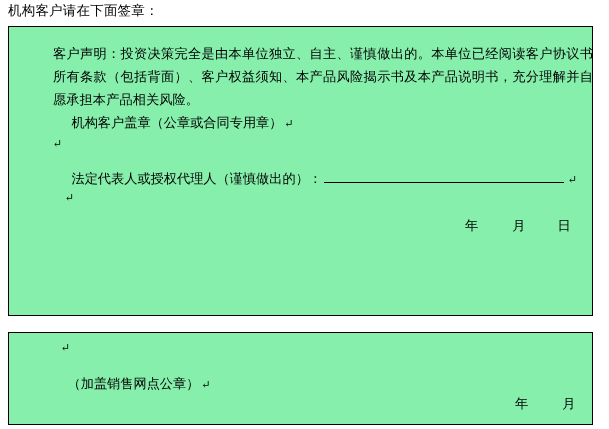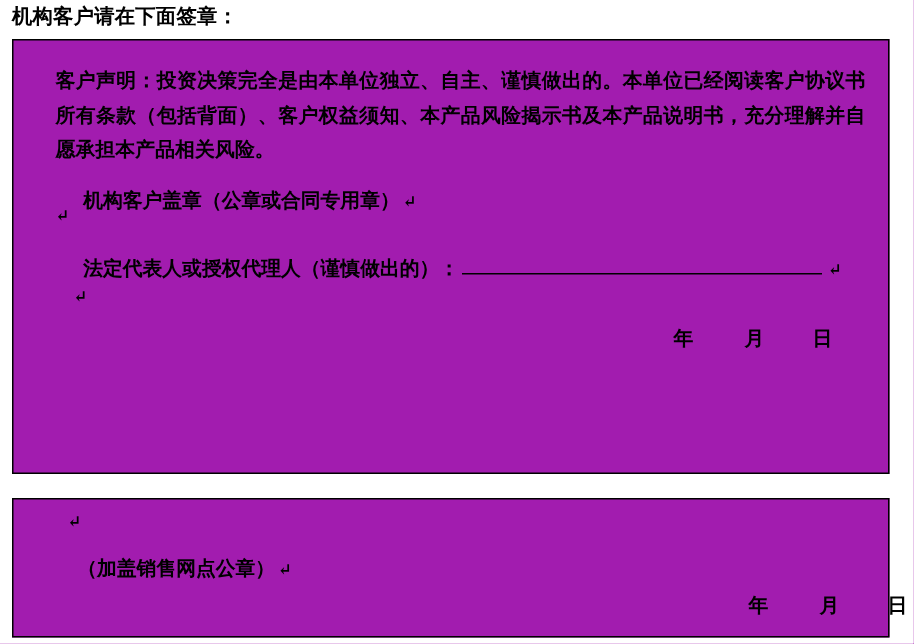--- a/index.html
+++ b/index.html
@@ -12,36 +12,36 @@
     height: 429px;
     font-family: "Liberation Serif", "DejaVu Serif", serif;
     color: #000000;
     position: relative;
     overflow: hidden;
   }
   .page {
     position: relative;
     width: 597px;
     height: 429px;
-    font-weight: bold;
   }
   .heading {
     position: absolute;
     left: 8px;
     top: 2px;
     font-size: 13.5px;
     line-height: 18px;
     letter-spacing: 0.2px;
     white-space: nowrap;
   }
   .box {
     position: absolute;
     border: 1px solid #000000;
     box-sizing: border-box;
-    background: #a21caf;
+    background: #86efac;
+    padding-left: 16px;
   }
   .box-main {
     left: 8px;
     top: 26px;
     width: 585px;
     height: 290px;
   }
   .box-stamp {
     left: 8px;
     top: 332px;
@@ -55,21 +55,21 @@
     width: 540px;
     font-size: 13.2px;
     line-height: 23px;
     text-align: justify;
     text-justify: inter-ideograph;
     letter-spacing: 0.1px;
   }
   .line-org {
     position: absolute;
     left: 28px;
-    top: 95px;
+    top: 84px;
     font-size: 13.2px;
     line-height: 23px;
     text-indent: 1.4em;
     white-space: nowrap;
   }
   .pilcrow {
     position: absolute;
     font-size: 11px;
     color: #000000;
     font-family: "Liberation Serif", "DejaVu Serif", serif;
@@ -120,21 +120,21 @@
   }
   .p-stamp-top {
     left: 36px;
     top: 8px;
   }
   .stamp-text {
     position: absolute;
     left: 28px;
     top: 34px;
     font-size: 13.2px;
-    line-height: 23px;
+    line-height: 33px;
     text-indent: 1.1em;
     white-space: nowrap;
   }
   .ymd-stamp {
     left: 490px;
     top: 62px;
   }
   .rel {
     position: relative;
     width: 100%;

